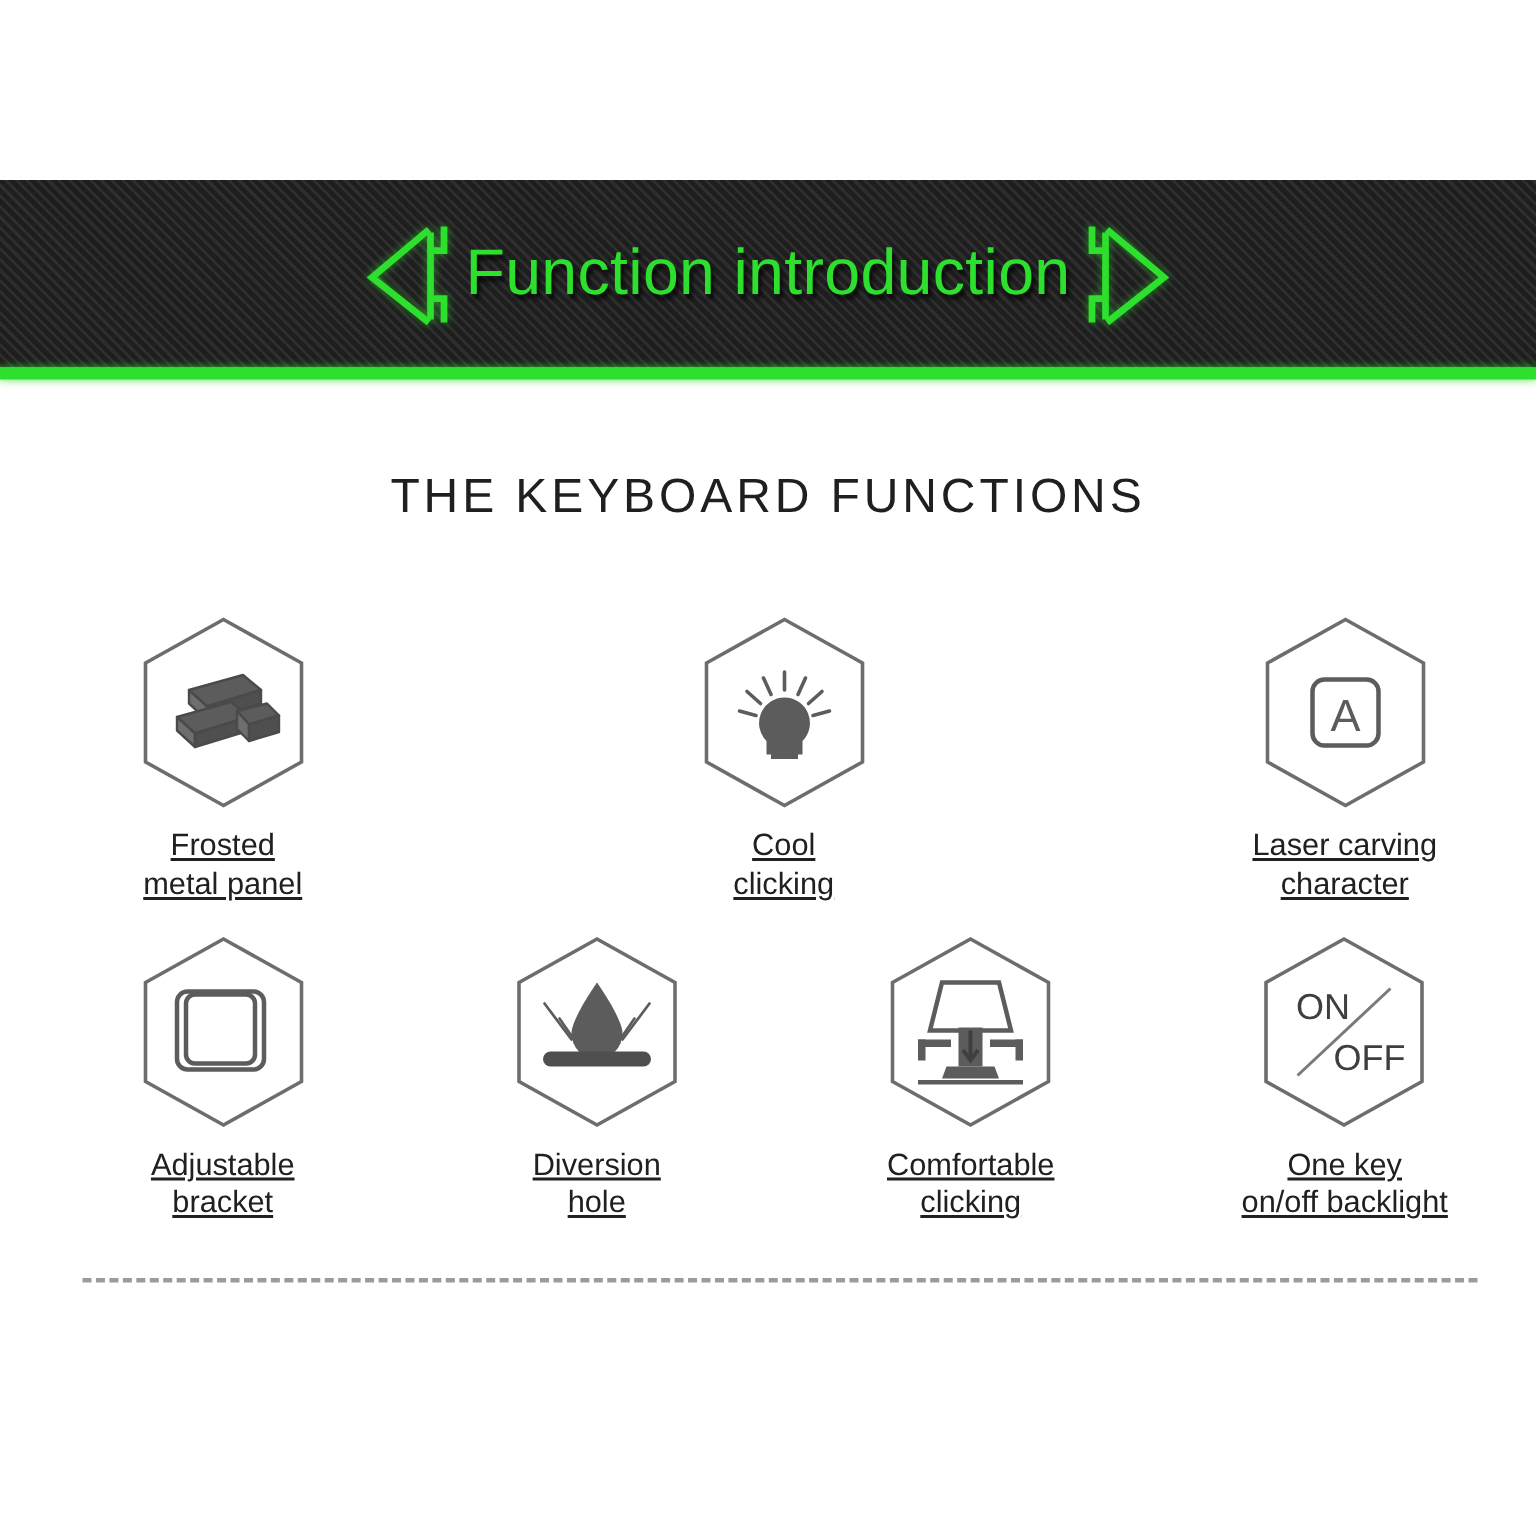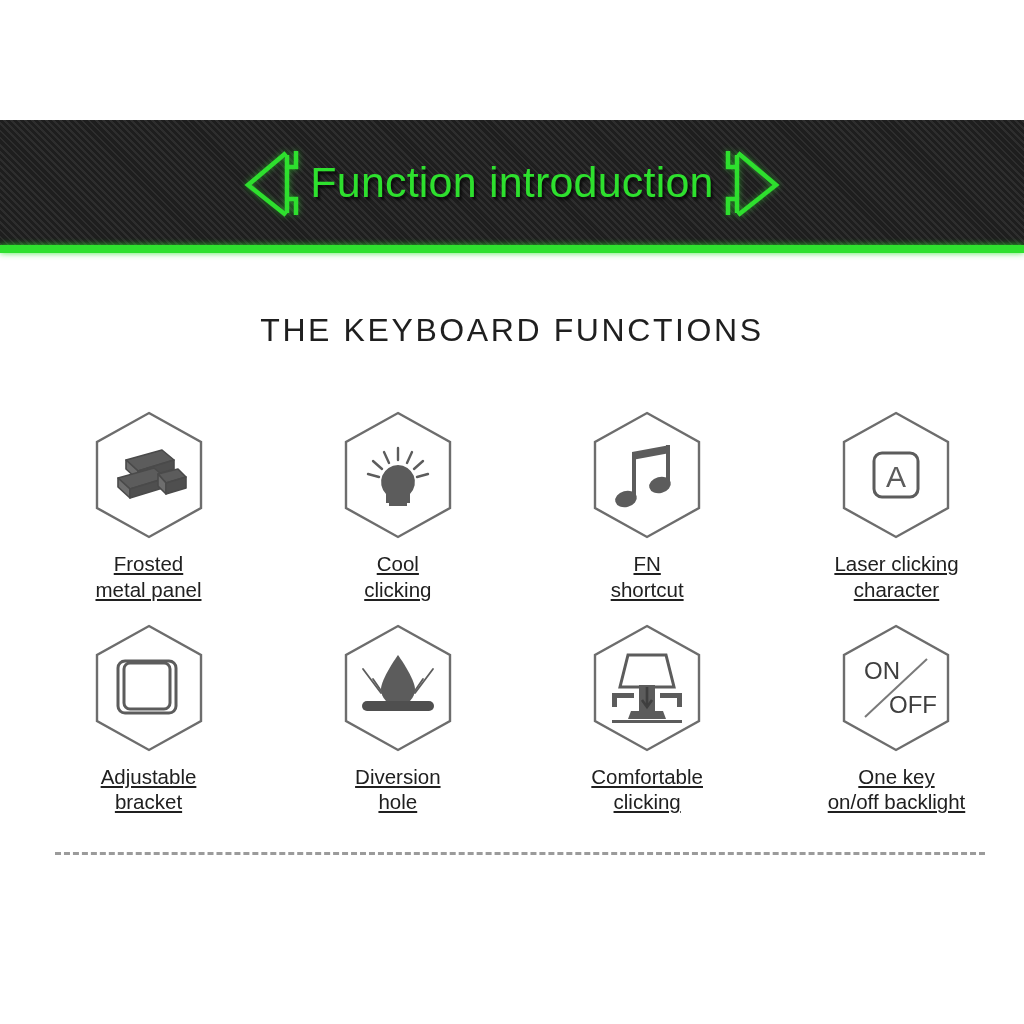--- a/index.html
+++ b/index.html
@@ -202,46 +202,30 @@
             <line x1="91" y1="66" x2="80" y2="69"></line>
           </g>
           <path d="M61 57 a17 17 0 0 1 12 29 v9 h-24 v-9 a17 17 0 0 1 12 -29 z" fill="#5c5c5c"></path>
           <rect x="52" y="92" width="18" height="6" fill="#5c5c5c"></rect>
         </svg>
       </div>
       <div class="feature-label">Cool
 clicking</div>
     </div>
 
-    <div class="feature">
-      <div class="hex-wrap">
-        <svg width="122" height="134" viewBox="0 0 122 134">
-          <polygon points="61,5 113,34 113,100 61,129 9,100 9,34" fill="none" stroke="#6d6d6d" stroke-width="2.4"></polygon>
-          <g fill="#5c5c5c">
-            <path d="M46 44 L84 37 L84 45 L46 52 Z"></path>
-            <rect x="46" y="44" width="4" height="45"></rect>
-            <rect x="80" y="37" width="4" height="38"></rect>
-            <ellipse cx="40" cy="91" rx="11" ry="8" transform="rotate(-15 40 91)"></ellipse>
-            <ellipse cx="74" cy="77" rx="11" ry="8" transform="rotate(-15 74 77)"></ellipse>
-          </g>
-        </svg>
-      </div>
-      <div class="feature-label">FN
-shortcut</div>
-    </div>
 
     <div class="feature">
       <div class="hex-wrap">
         <svg width="122" height="134" viewBox="0 0 122 134">
           <polygon points="61,5 113,34 113,100 61,129 9,100 9,34" fill="none" stroke="#6d6d6d" stroke-width="2.4"></polygon>
           <rect x="39" y="45" width="44" height="44" rx="8" ry="8" fill="none" stroke="#5c5c5c" stroke-width="3"></rect>
           <text x="61" y="79" text-anchor="middle" font-family="'Liberation Sans', sans-serif" font-size="30" fill="#5c5c5c">A</text>
         </svg>
       </div>
-      <div class="feature-label">Laser clicking
+      <div class="feature-label">Laser carving
 character</div>
     </div>
 
 
   </div>
 
   <div class="grid-row">
 
 
     <div class="feature">

